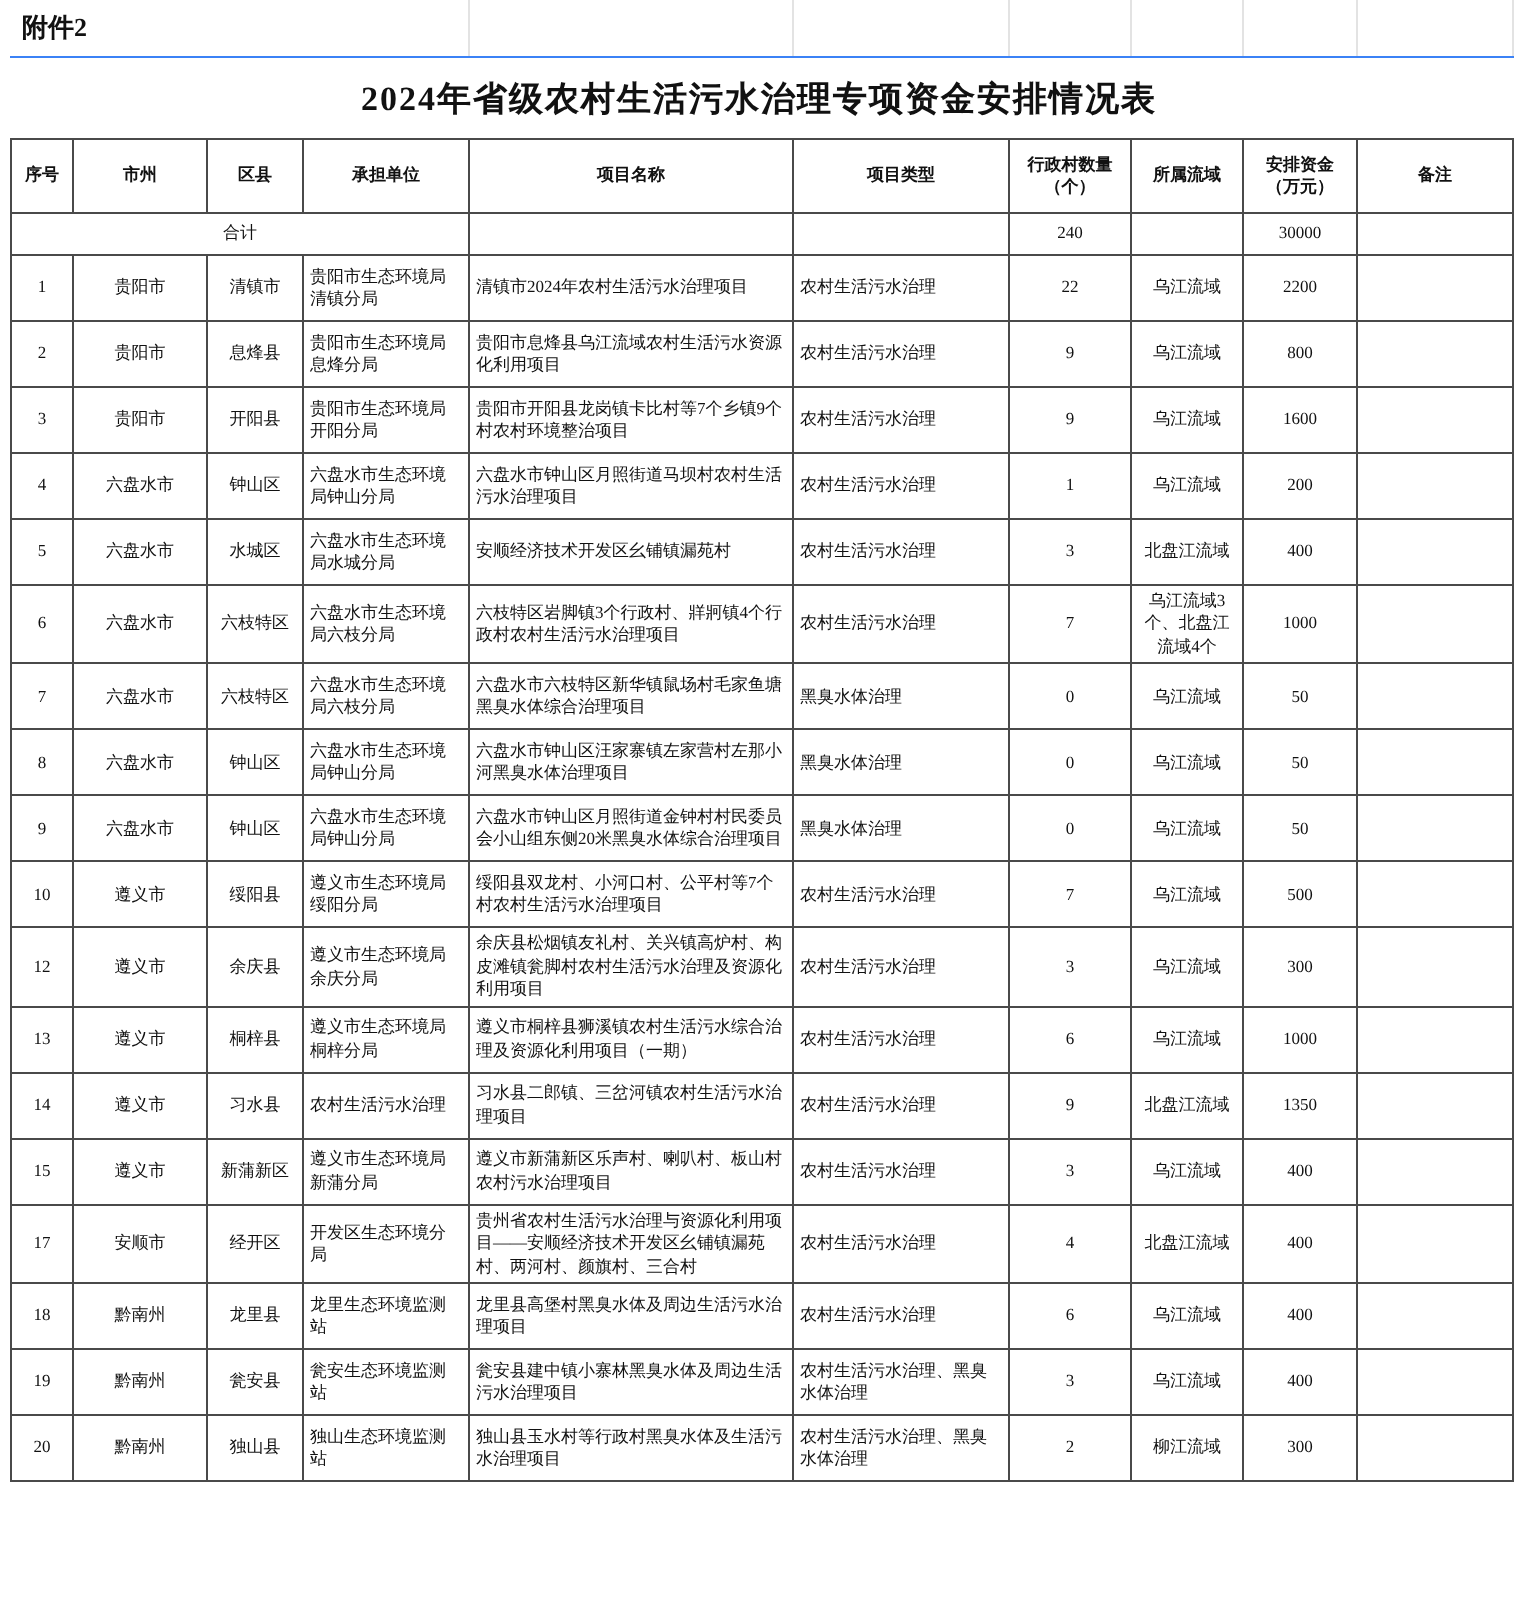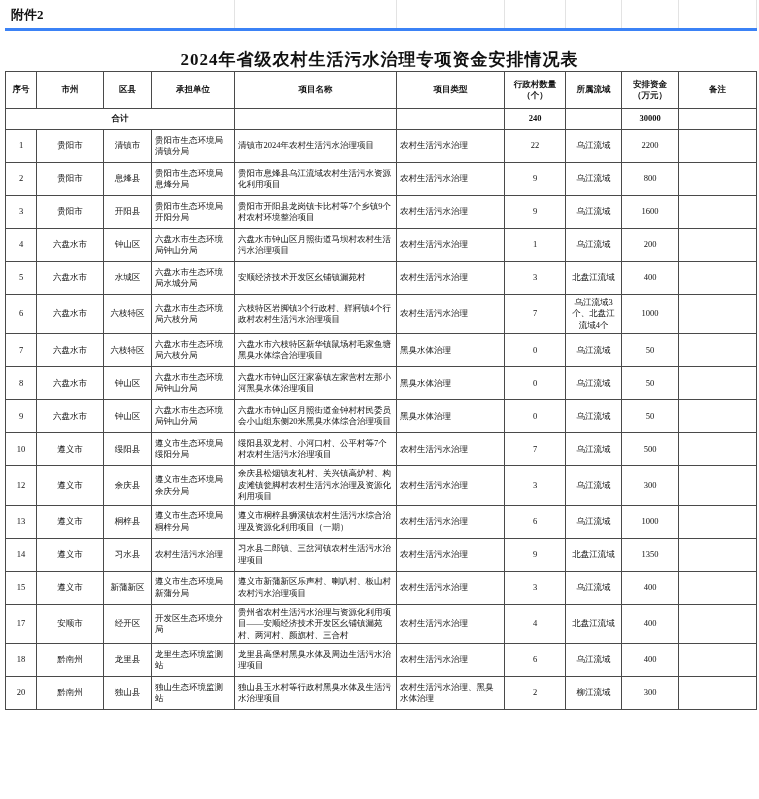--- a/index.html
+++ b/index.html
@@ -3,32 +3,32 @@
 <meta charset="utf-8">
 <style>
   html,body{margin:0;padding:0;background:#fff;}
   body{
     width:759px;height:799px;overflow:hidden;
     font-family:"Liberation Serif","DejaVu Serif",serif;
     color:#111;
   }
   
   .grid-strip{border-collapse:collapse;table-layout:fixed;width:751px;margin-left:5px;}
-  .grid-strip td{border-right:1px solid #e3e3e3;border-bottom:3px solid #3b82f6;height:28px;padding:0 0 0 6px;vertical-align:middle;}
+  .grid-strip td{border-right:1px solid #e3e3e3;border-bottom:1px solid #3b82f6;height:28px;padding:0 0 0 6px;vertical-align:middle;}
   .grid-strip td:first-child{border-right:none;}
   .grid-strip td:nth-child(2){border-right:none;}
   .attachment{font-weight:bold;font-size:13px;white-space:nowrap;}
   
-  .title-wrap{height:40px;display:flex;align-items:flex-end;justify-content:center;}
+  .title-wrap{height:40px;display:flex;align-items:center;justify-content:center;}
   .doc-title{font-size:17px;font-weight:bold;letter-spacing:1px;}
   
   table.main{border-collapse:collapse;table-layout:fixed;width:751px;margin-left:5px;font-size:8.5px;line-height:1.35;}
   table.main th,table.main td{border:1px solid #4a4a4a;padding:2px 3px;vertical-align:middle;word-break:break-all;overflow:hidden;}
   table.main th{font-weight:bold;text-align:center;height:32px;}
-  tr.total td{height:16px;font-weight:bold;}
+  tr.total td{height:16px;font-weight:normal;}
   tr.data-row td{height:28px;}
   .c{text-align:center;}
   .l{text-align:left;}
 </style>
 </head>
 <body>
 
 <table class="grid-strip">
   <colgroup>
     <col style="width:31px">
@@ -284,20 +284,32 @@
         <td class="c">龙里县</td>
         <td class="l">龙里生态环境监测站</td>
         <td class="l">龙里县高堡村黑臭水体及周边生活污水治理项目</td>
         <td class="l">农村生活污水治理</td>
         <td class="c">6</td>
         <td class="c">乌江流域</td>
         <td class="c">400</td>
         <td class="c"></td>
       </tr>
     <tr class="data-row">
+        <td class="c">19</td>
+        <td class="c">黔南州</td>
+        <td class="c">瓮安县</td>
+        <td class="l">瓮安生态环境监测站</td>
+        <td class="l">瓮安县建中镇小寨林黑臭水体及周边生活污水治理项目</td>
+        <td class="l">农村生活污水治理、黑臭水体治理</td>
+        <td class="c">3</td>
+        <td class="c">乌江流域</td>
+        <td class="c">400</td>
+        <td class="c"></td>
+      </tr>
+    <tr class="data-row">
         <td class="c">20</td>
         <td class="c">黔南州</td>
         <td class="c">独山县</td>
         <td class="l">独山生态环境监测站</td>
         <td class="l">独山县玉水村等行政村黑臭水体及生活污水治理项目</td>
         <td class="l">农村生活污水治理、黑臭水体治理</td>
         <td class="c">2</td>
         <td class="c">柳江流域</td>
         <td class="c">300</td>
         <td class="c"></td>

